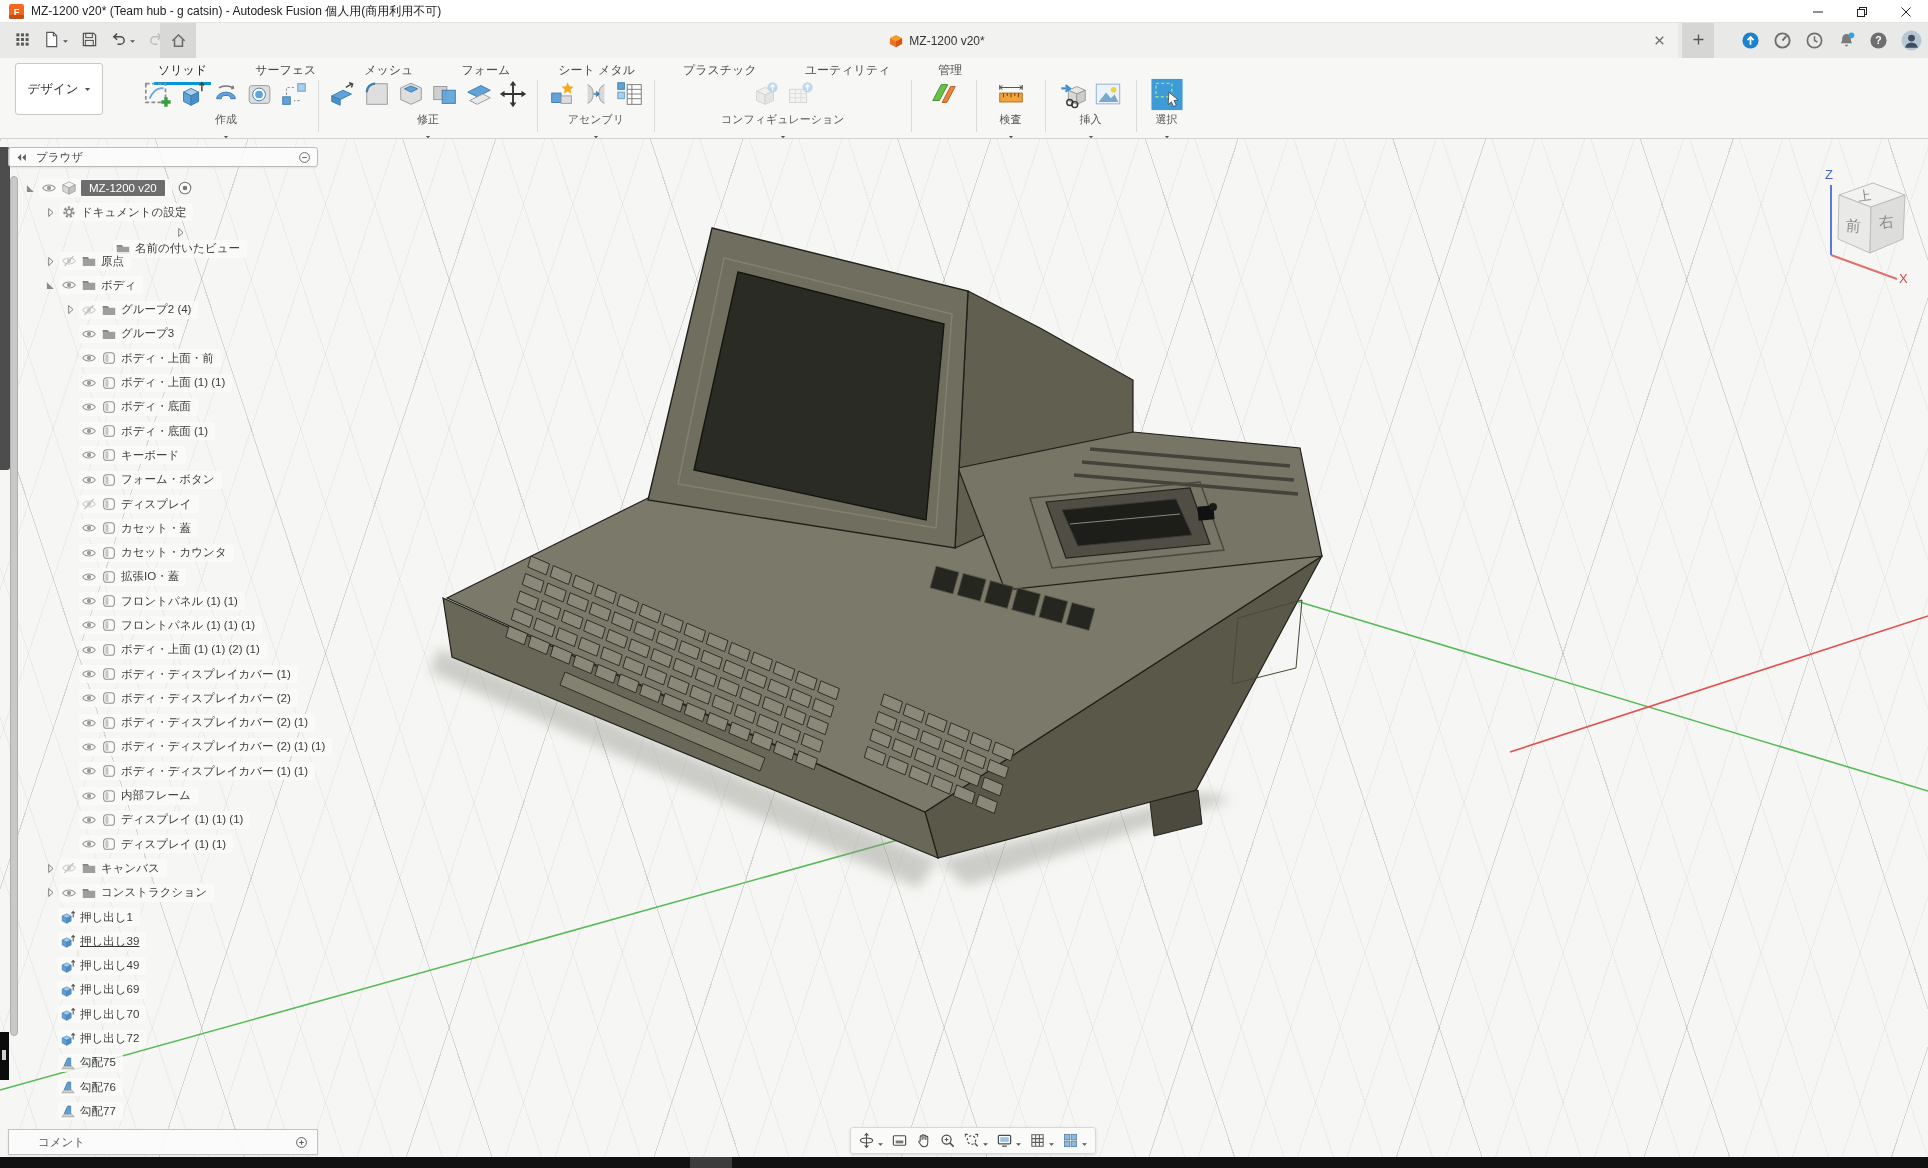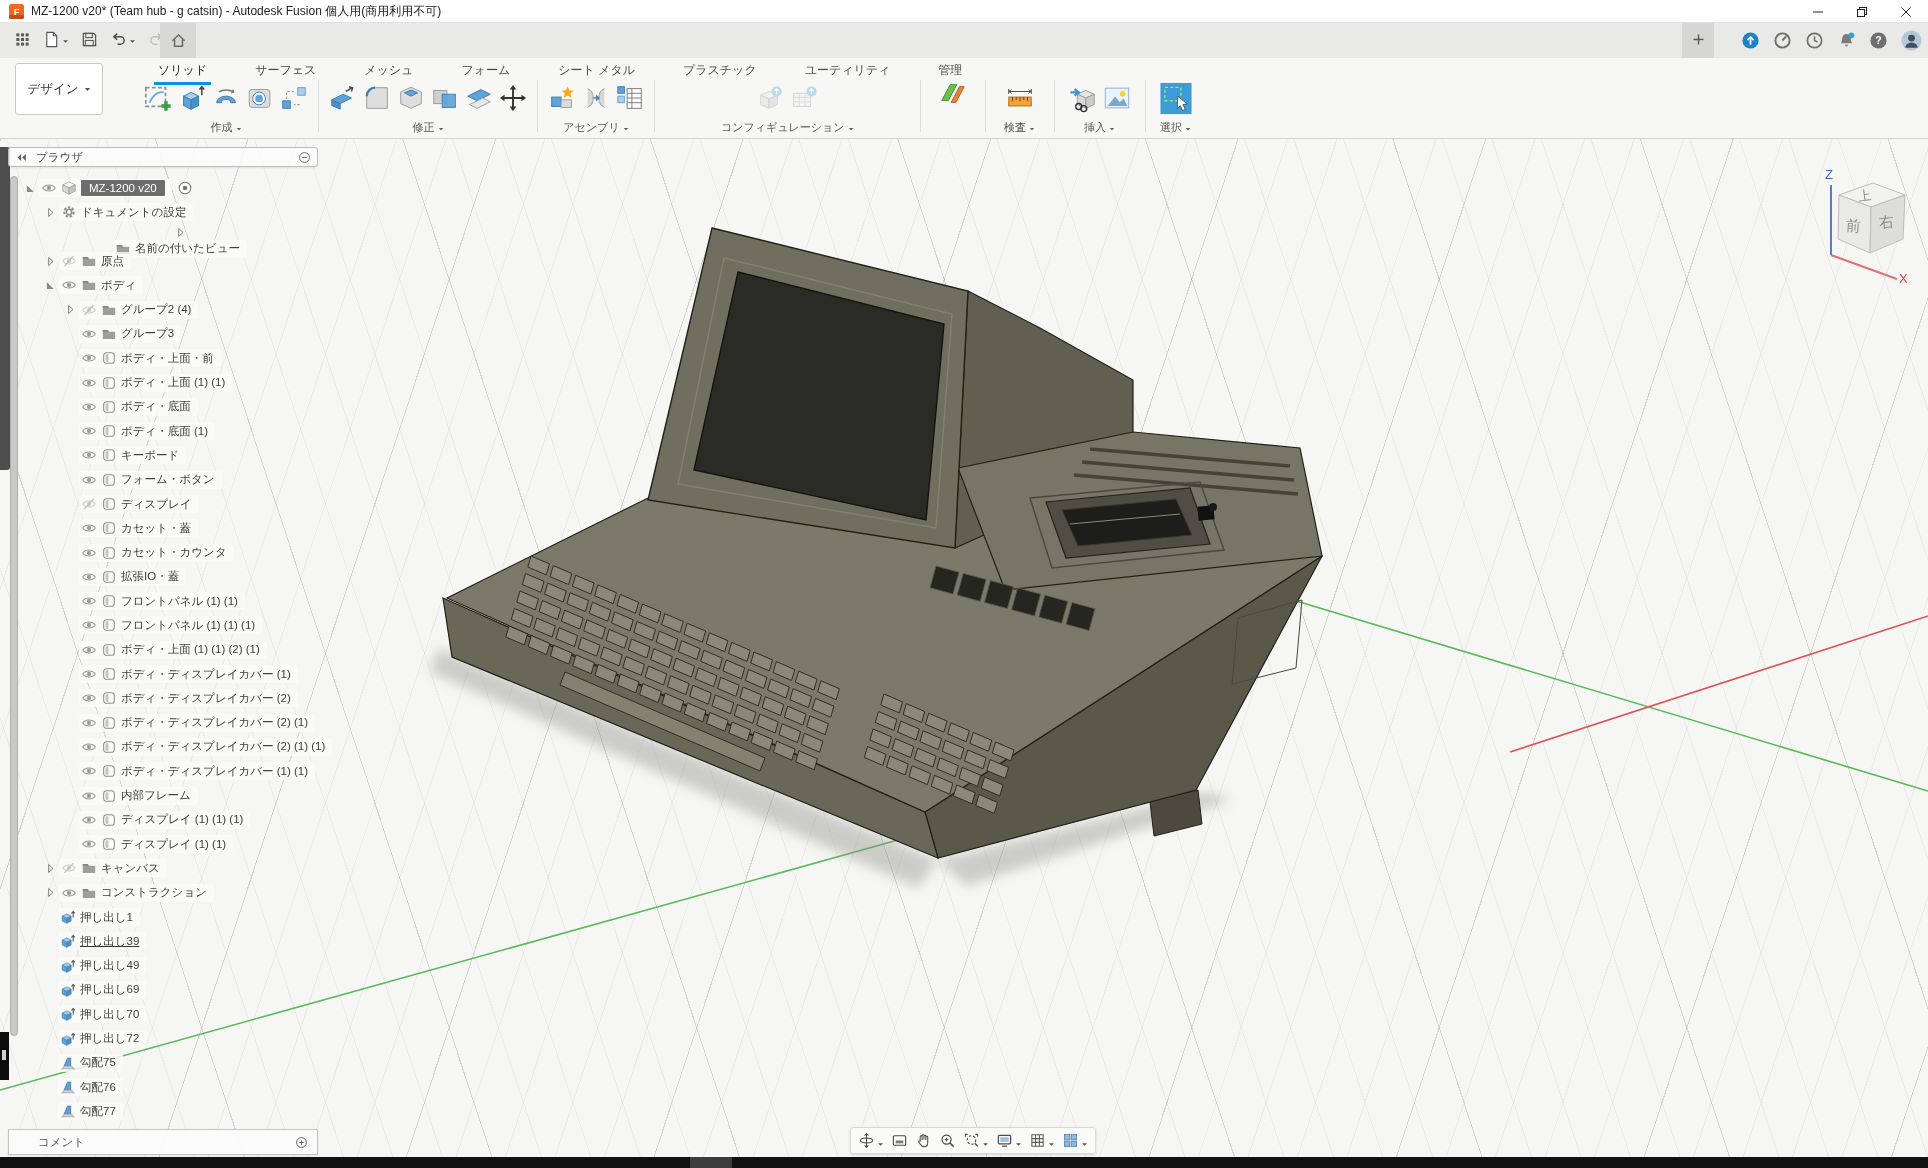--- a/index.html
+++ b/index.html
@@ -38,21 +38,21 @@
   #workspace-btn svg { width:7px; height:7px; }
   #ribbon-tabs { position:absolute; left:156px; top:2px; display:flex; gap:44px; }
   .rtab { font-size:12px; color:#4a4a4a; padding:2px 2px 4px; position:relative; white-space:nowrap; }
   .rtab.active { color:#222; }
   .rtab.active::after { content:""; position:absolute; left:-2px; right:-2px; bottom:-2px; height:3px; background:#0696d7; }
   #ribbon-groups { position:absolute; left:140px; top:20px; height:60px; display:flex; }
   .rgroup { display:flex; flex-direction:column; align-items:center; justify-content:flex-start; position:relative; }
   .rgroup .gicons { display:flex; gap:2px; align-items:center; height:40px; }
   .rgroup .gicons .ribbon-ic { width:32px; height:32px; display:flex; align-items:center; justify-content:center; }
   .rgroup .gicons .ribbon-ic svg { width:30px; height:30px; }
-  .rgroup .glabel { margin-top:2px; font-size:11px; color:#555; display:flex; align-items:center; gap:3px; white-space:nowrap; }
+  .rgroup .glabel { margin-top:2px; font-size:11px; color:#555; display:flex; align-items:center; gap:3px; white-space:nowrap;flex-direction:column; }
   .rgroup .glabel svg { width:6px; height:6px; }
   .rgroup.disabled .gicons { opacity:.55; }
   .rdivider { width:1px; background:#dcdcda; margin:2px 6px 6px; }
 
   
   #canvas { position:absolute; left:0; top:139px; width:1928px; height:1029px;
     background-color:#f6f6f4;
     background-image:
       repeating-linear-gradient(71.7deg, rgba(100,100,95,0.16) 0 1px, transparent 1px 235px),
       repeating-linear-gradient(108.3deg, rgba(100,100,95,0.16) 0 1px, transparent 1px 235px),
@@ -184,20 +184,31 @@
             </svg></span>
         </span>
       </div>
     <div id="home-tab">
         <span class="abar-btn">
           <svg viewBox="0 0 18 18">
             <path d="M2.5 9.2 L9 3.2 L15.5 9.2 M4.8 8 v7 h8.4 v-7" fill="none" stroke="#6a6a6a" stroke-width="1.6"></path>
           </svg>
         </span>
       </div>
+    <div id="doc-tab">
+      <span class="dt-ic"><svg viewBox="0 0 16 16">
+            <polygon points="8,1 15,4.5 8,8 1,4.5" fill="#f79b2e"></polygon>
+            <polygon points="1,4.5 8,8 8,15 1,11.5" fill="#ef7221"></polygon>
+            <polygon points="15,4.5 8,8 8,15 15,11.5" fill="#d9560f"></polygon>
+          </svg></span>
+      <span class="dt-label">MZ-1200 v20*</span>
+      <span id="doc-tab-close"><svg viewBox="0 0 18 18">
+            <path d="M5 5 L13 13 M13 5 L5 13" stroke="#6d6d6d" stroke-width="1.4"></path>
+          </svg></span>
+    </div>
     <div id="new-tab">
         <span><svg viewBox="0 0 18 18">
             <path d="M9 3 v12 M3 9 h12" stroke="#555" stroke-width="1.6"></path>
           </svg></span>
       </div>
     <div id="appbar-right">
         <span class="ric"><svg viewBox="0 0 20 20">
             <circle cx="10" cy="10" r="8.5" fill="#1b82cc"></circle>
             <path d="M10 14.5 V6.8 M6.8 9.6 L10 6.2 L13.2 9.6" stroke="#fff" stroke-width="1.8" fill="none"></path>
           </svg></span>

